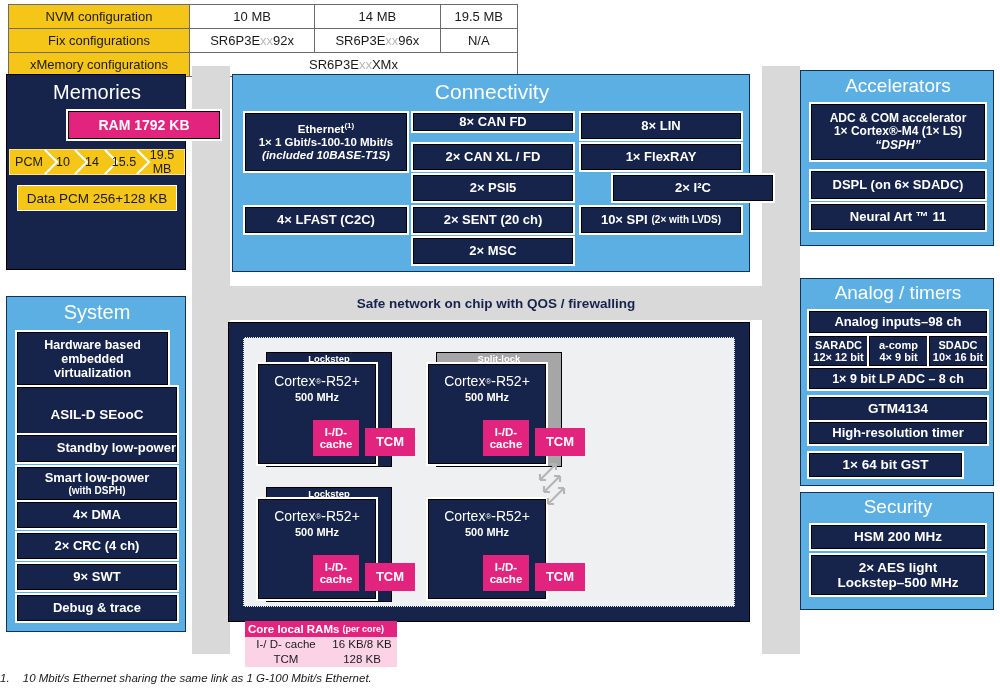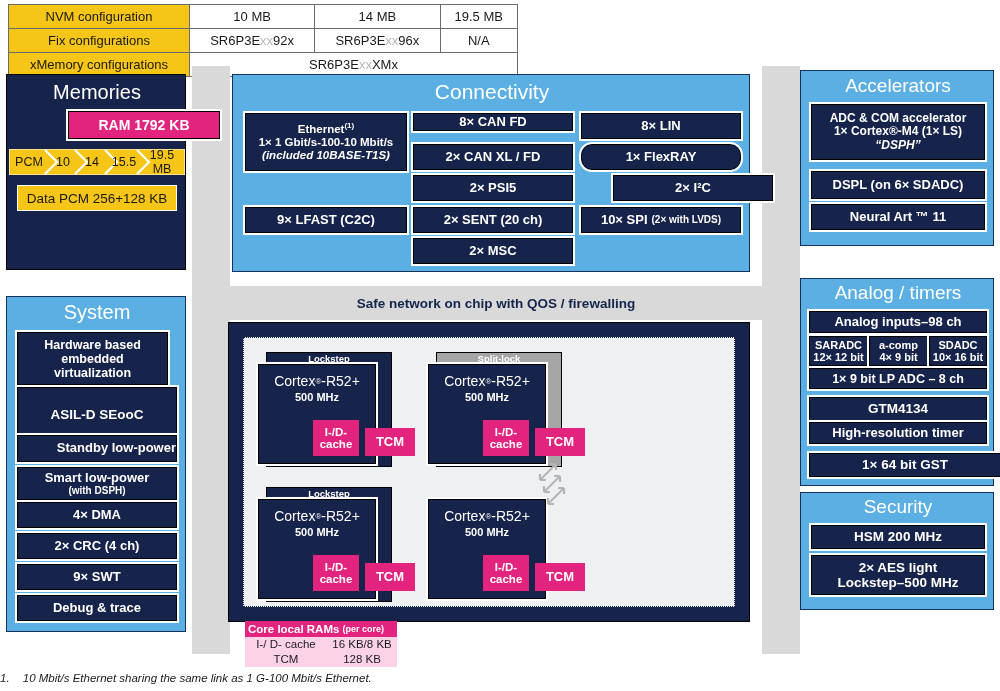--- a/index.html
+++ b/index.html
@@ -132,21 +132,21 @@
 <div class="abs bluepanel" style="left:232px;top:74px;width:518px;height:198px;">
   <div class="abs panel-title" style="left:0;top:5px;width:518px;font-size:21px;">Connectivity</div>
   <div class="abs nbox" style="left:12px;top:38px;width:162px;height:58px;font-size:11.5px;font-weight:bold;">
     <span>
       <span>Ethernet</span><sup style="font-size:8px;">(1)</sup>
     </span>
     <span>1× 1 Gbit/s-100-10 Mbit/s</span>
     <span style="font-style:italic;">(included 10BASE-T1S)</span>
   </div>
   <div class="abs nbox" style="left:12px;top:132px;width:162px;height:26px;font-size:13px;font-weight:bold;">
-    <span>9× LFAST (C2C)</span>
+    <span>4× LFAST (C2C)</span>
   </div>
   <div id="conn-col2">
       <div class="abs nbox" style="left: 180px; top: 38px; width: 160px; height: 18px; font-size: 13px; font-weight: bold;">
         <span>8× CAN FD</span>
       </div>
       <div class="abs nbox" style="left: 180px; top: 69px; width: 160px; height: 26px; font-size: 13px; font-weight: bold;">
         <span>2× CAN XL / FD</span>
       </div>
       <div class="abs nbox" style="left: 180px; top: 100px; width: 160px; height: 26px; font-size: 13px; font-weight: bold;">
         <span>2× PSI5</span>
@@ -155,21 +155,21 @@
         <span>2× SENT (20 ch)</span>
       </div>
       <div class="abs nbox" style="left: 180px; top: 163px; width: 160px; height: 26px; font-size: 13px; font-weight: bold;">
         <span>2× MSC</span>
       </div>
     </div>
   <div id="conn-col3">
       <div class="abs nbox" style="left: 348px; top: 38px; width: 160px; height: 26px; font-size: 13px; font-weight: bold;">
         <span>8× LIN</span>
       </div>
-      <div class="abs nbox" style="left: 348px; top: 69px; width: 160px; height: 26px; font-size: 13px; font-weight: bold; border-radius: 11px;">
+      <div class="abs nbox" style="left: 348px; top: 69px; width: 160px; height: 26px; font-size: 13px; font-weight: bold;">
         <span>1× FlexRAY</span>
       </div>
       <div class="abs nbox" style="left: 348px; top: 100px; width: 160px; height: 26px; font-size: 13px; font-weight: bold; margin-left: 32px;">
         <span>2× I²C</span>
       </div>
     </div>
   <div class="abs nbox" style="left:348px;top:132px;width:160px;height:26px;font-size:13px;font-weight:bold;flex-direction:row;">
     <span>10× SPI</span>
     <span style="font-size:10px;margin-left:4px;">(2× with LVDS)</span>
   </div>
@@ -287,21 +287,21 @@
     </div>
   <div class="abs nbox" style="left:8px;top:89px;width:178px;height:21px;font-size:12.5px;font-weight:bold;">
     <span>1× 9 bit LP ADC – 8 ch</span>
   </div>
   <div class="abs nbox" style="left:8px;top:118px;width:178px;height:24px;font-size:13.5px;font-weight:bold;">
     <span>GTM4134</span>
   </div>
   <div class="abs nbox" style="left:8px;top:143px;width:178px;height:22px;font-size:13px;font-weight:bold;">
     <span>High-resolution timer</span>
   </div>
-  <div class="abs nbox" style="left:8px;top:174px;width:192px;height:24px;font-size:13.5px;font-weight:bold;">
+  <div class="abs nbox" style="left:8px;top:174px;width:153px;height:24px;font-size:13.5px;font-weight:bold;">
     <span>1× 64 bit GST</span>
   </div>
 </div>
 
 <div class="abs bluepanel" style="left:800px;top:492px;width:194px;height:118px;">
   <div class="abs panel-title" style="left:0;top:3px;width:194px;font-size:19px;">Security</div>
   <div class="abs nbox" style="left:10px;top:32px;width:174px;height:24px;font-size:13.5px;font-weight:bold;">
     <span>HSM 200 MHz</span>
   </div>
   <div class="abs nbox" style="left:10px;top:62px;width:174px;height:40px;font-size:13.5px;font-weight:bold;">

